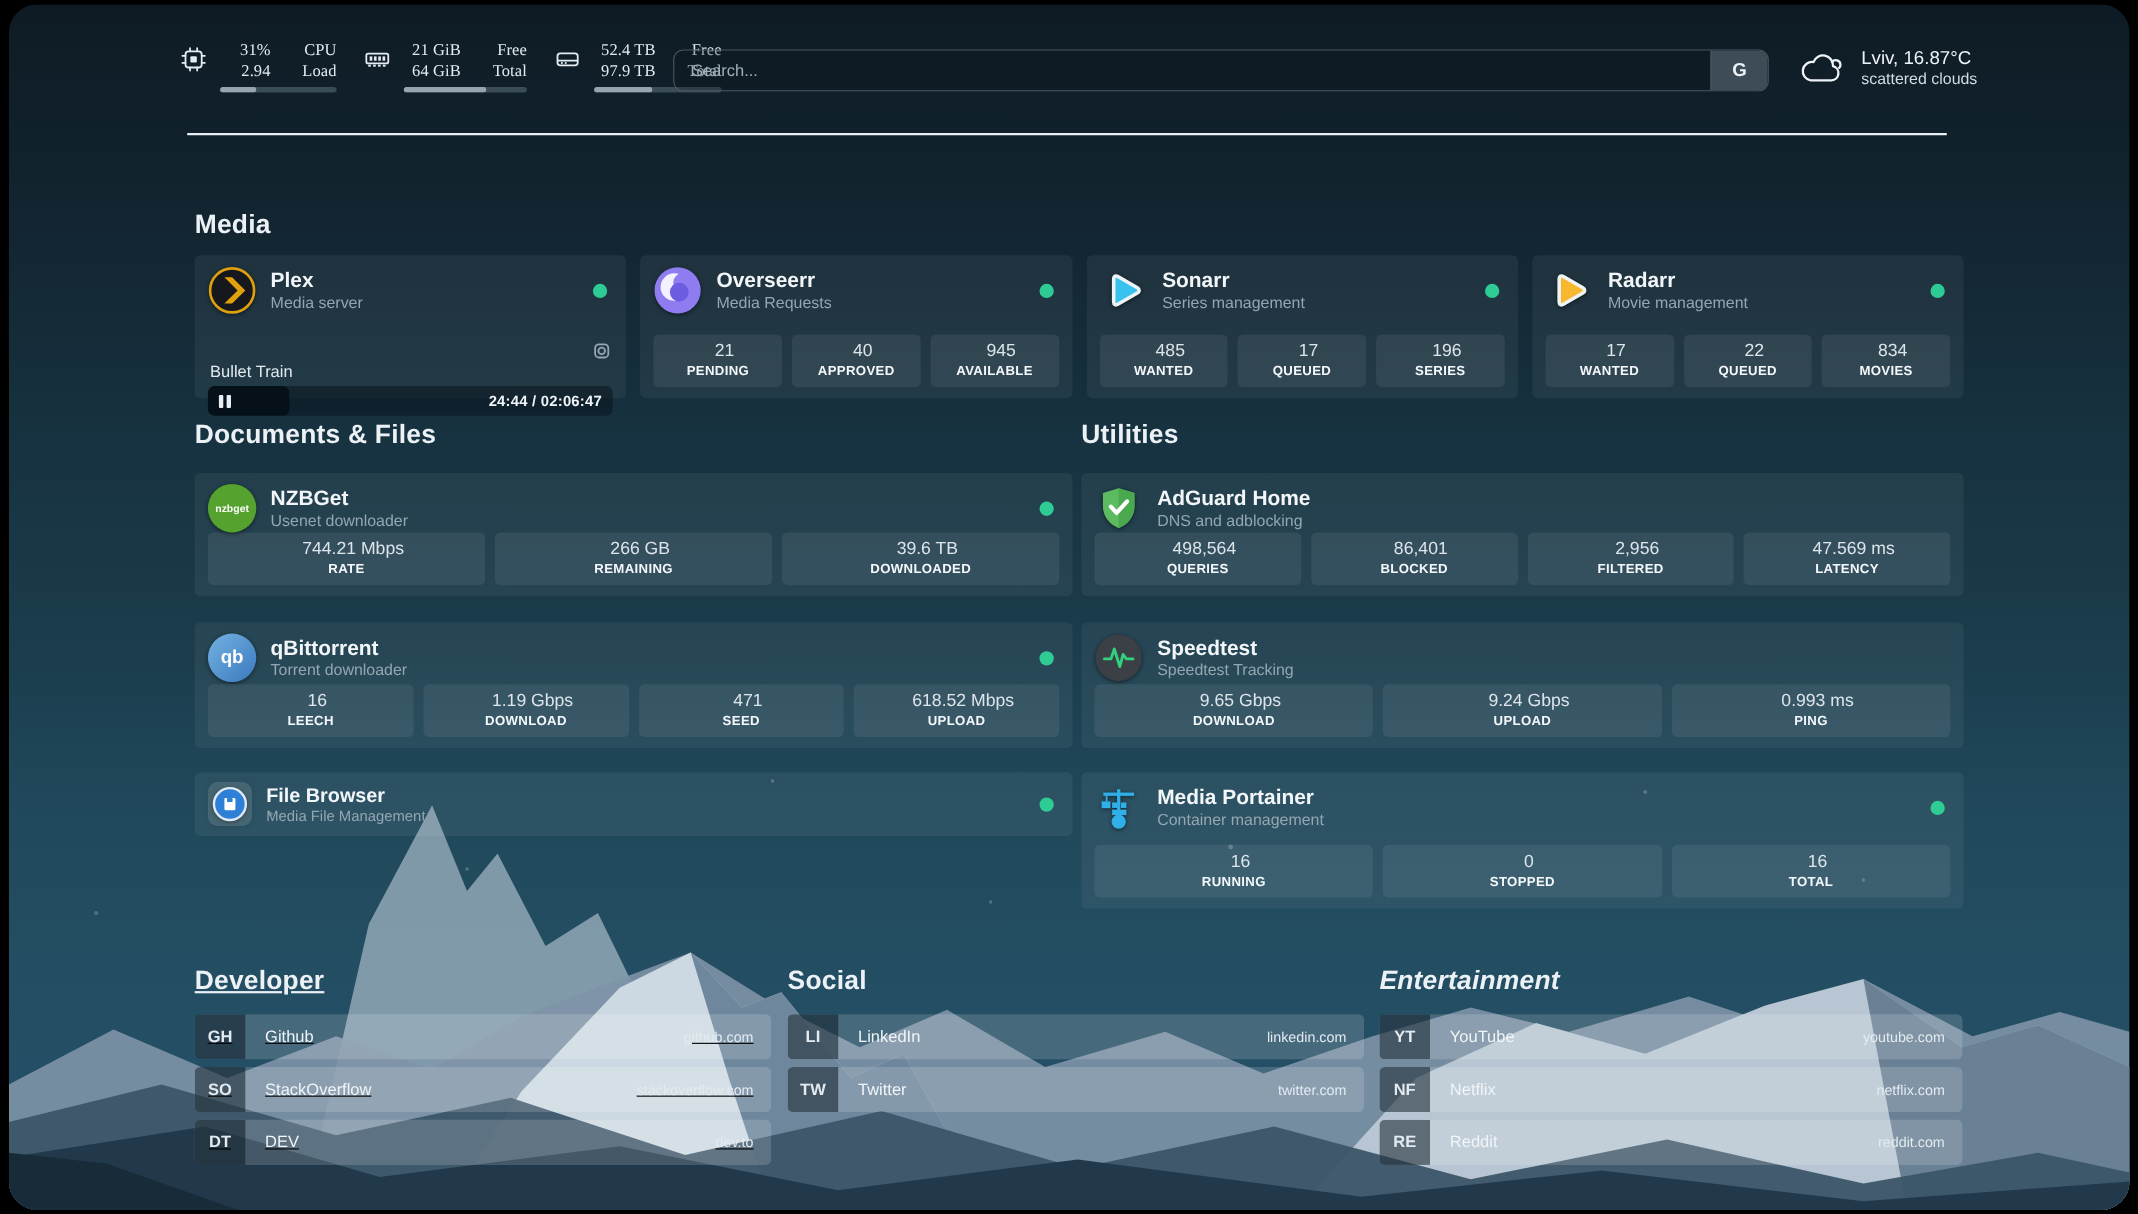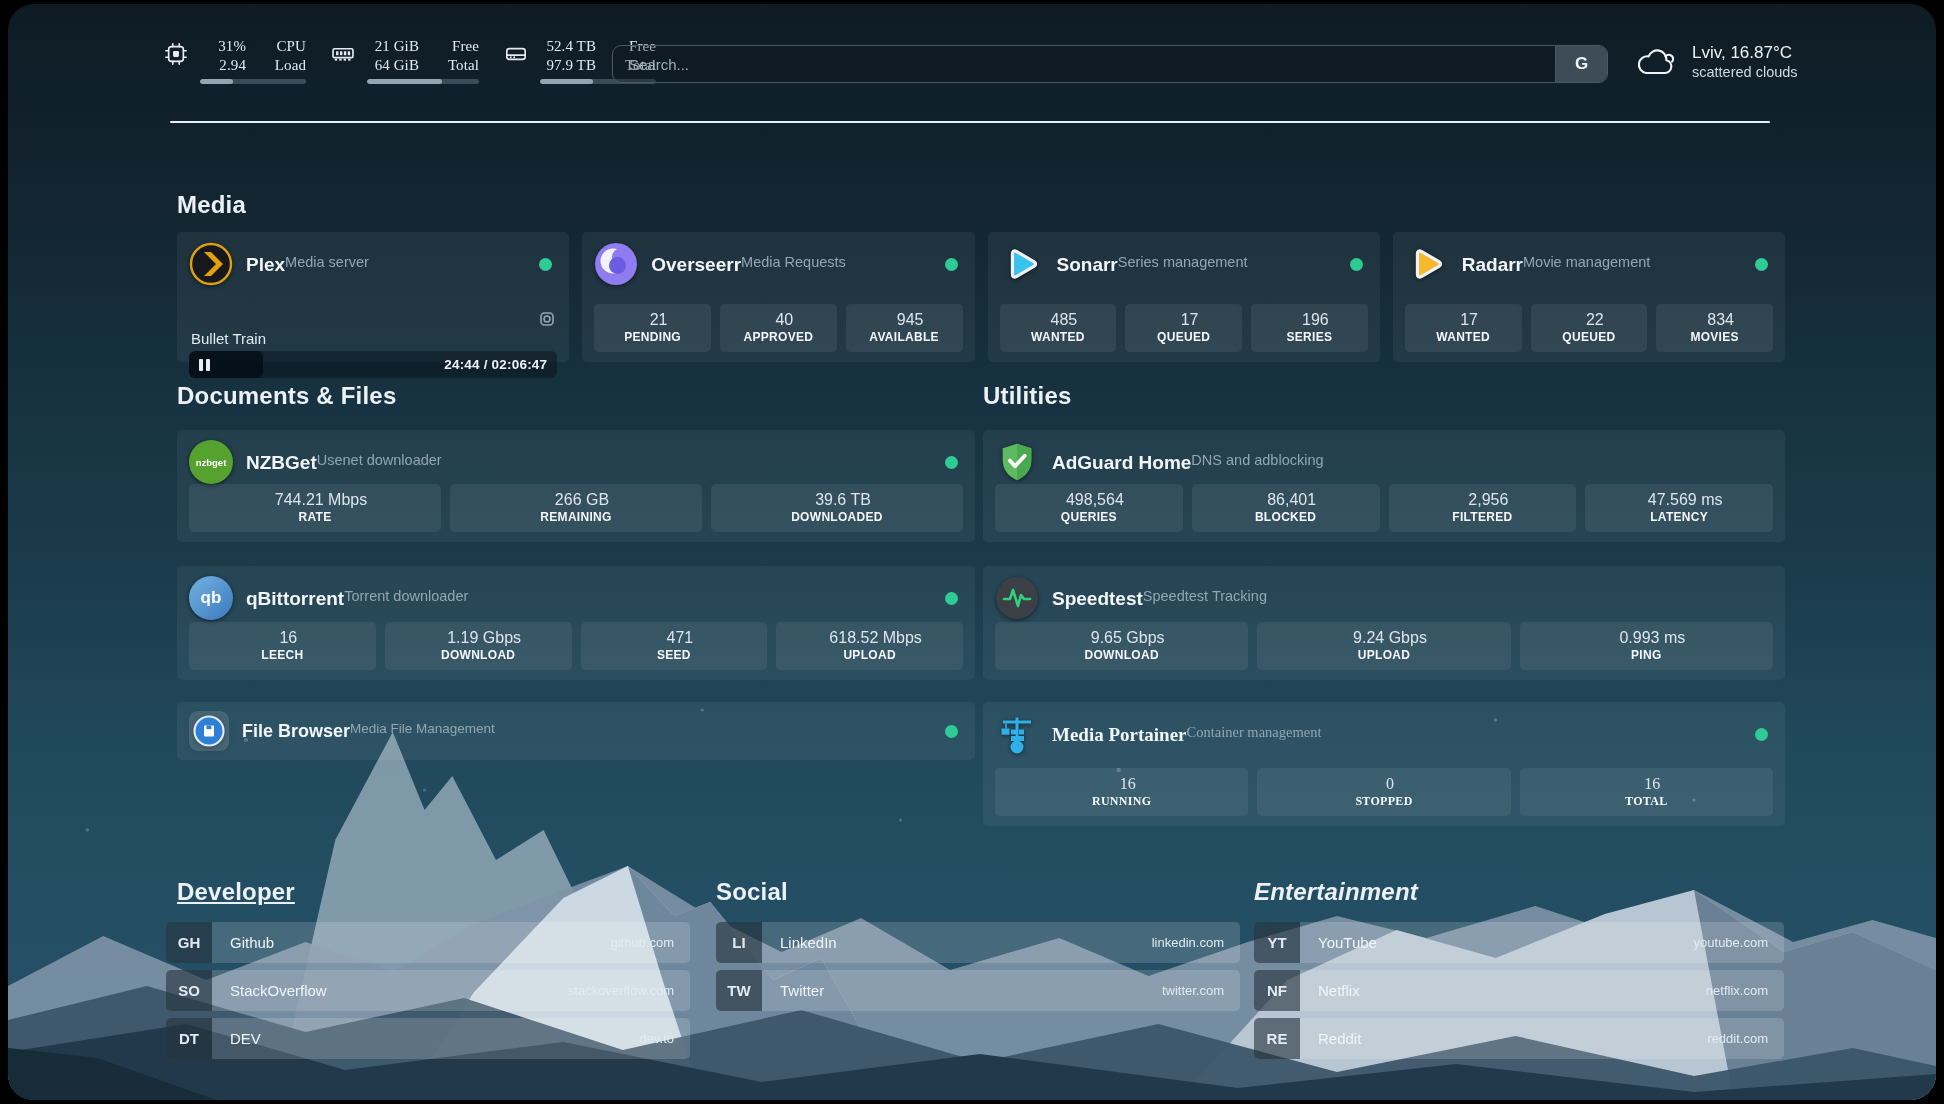--- a/index.html
+++ b/index.html
@@ -34,21 +34,21 @@
 
   .divider { position:absolute; left:162px; right:166px; top:117px; height:2px; background:#e9eef2; border-radius:1px; }
 
   
   .sec-title { position:absolute; font-size:24px; font-weight:600; color:#ecf1f5; letter-spacing:.2px; }
 
   .card { background:rgba(255,255,255,0.055); border-radius:5px; padding:10px 12px; display:flex;
           flex-direction:column; justify-content:space-between; }
   .abs { position:absolute; }
   .svc-head { display:flex; align-items:center; gap:13px; }
-  .svc-txt { display:flex; flex-direction:row;text-align:center; }
+  .svc-txt { display:flex; flex-direction:column; }
   .svc-name { font-size:19px; font-weight:600; color:#f2f6f9; line-height:23px; }
   .svc-sub { font-size:14.5px; color:#93a6b2; line-height:18px; }
   .dot { width:13px; height:13px; border-radius:50%; background:#2fcb95; margin-left:auto; margin-right:5px; flex:none; }
   .stats { display:flex; gap:9px; }
   .stat { flex:1; background:rgba(255,255,255,0.07); border-radius:5px; text-align:center; padding:6px 0 7px; }
   .stat-v { font-size:16px; color:#dde5eb; line-height:20px;padding-left:12px; }
   .stat-l { font-size:12px; font-weight:700; color:#f4f8fb; letter-spacing:.3px; line-height:15px; }
 
   .media-grid { position:absolute; left:169px; top:228px; width:1608px; height:130px; display:grid;
                 grid-template-columns:repeat(4,1fr); gap:13px; }
@@ -462,21 +462,21 @@
         <div class="stat-v">9.24 Gbps</div>
             <div class="stat-l">UPLOAD</div>
       </div>
       <div class="stat">
         <div class="stat-v">0.993 ms</div>
             <div class="stat-l">PING</div>
       </div>
     </div>
   </div>
 
-  <div class="card abs" style="left:975px; top:698px; width:802px; height:124px;font-family:Liberation Serif, serif;">
+  <div class="card abs" style="left:975px; top:698px; width:802px; height:124px;">
     <div class="svc-head">
       <svg class="i-plex shadowed" viewBox="0 0 44 44">
         <g fill="#2fb0e8">
           <rect x="20.5" y="5.5" width="3" height="23"></rect>
           <rect x="8" y="8.5" width="28" height="3"></rect>
           <rect x="10.2" y="11.5" width="1.6" height="5"></rect>
           <rect x="6.5" y="16.5" width="8" height="6.2"></rect>
           <rect x="16" y="17.5" width="5" height="5"></rect>
           <rect x="24" y="17.5" width="5" height="5"></rect>
           <rect x="16" y="24" width="13" height="5"></rect>
@@ -499,21 +499,21 @@
             <div class="stat-l">STOPPED</div>
       </div>
       <div class="stat">
         <div class="stat-v">16</div>
             <div class="stat-l">TOTAL</div>
       </div>
     </div>
   </div>
 
   <div class="sec-title" style="left:169px; top:874px;text-decoration:underline;">Developer</div>
-  <div class="bm-col" style="left:158px; top:918px;">
+  <div class="bm-col" style="left:169px; top:918px;text-decoration:underline;">
     <div class="bm-row">
       <span class="bm-abbr">GH</span>
       <span class="bm-name">Github</span>
       <span class="bm-url">github.com</span>
     </div>
     <div class="bm-row">
       <span class="bm-abbr">SO</span>
       <span class="bm-name">StackOverflow</span>
       <span class="bm-url">stackoverflow.com</span>
     </div>

